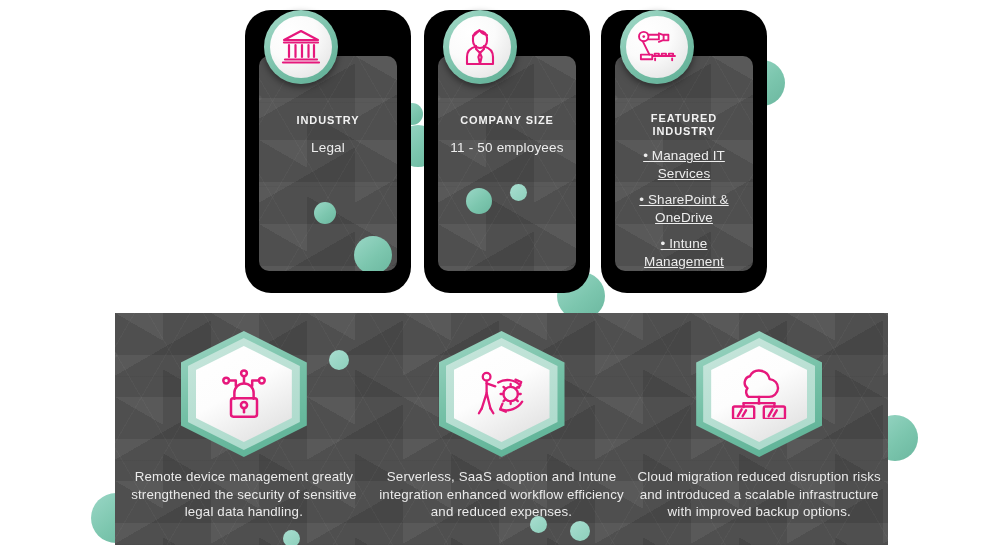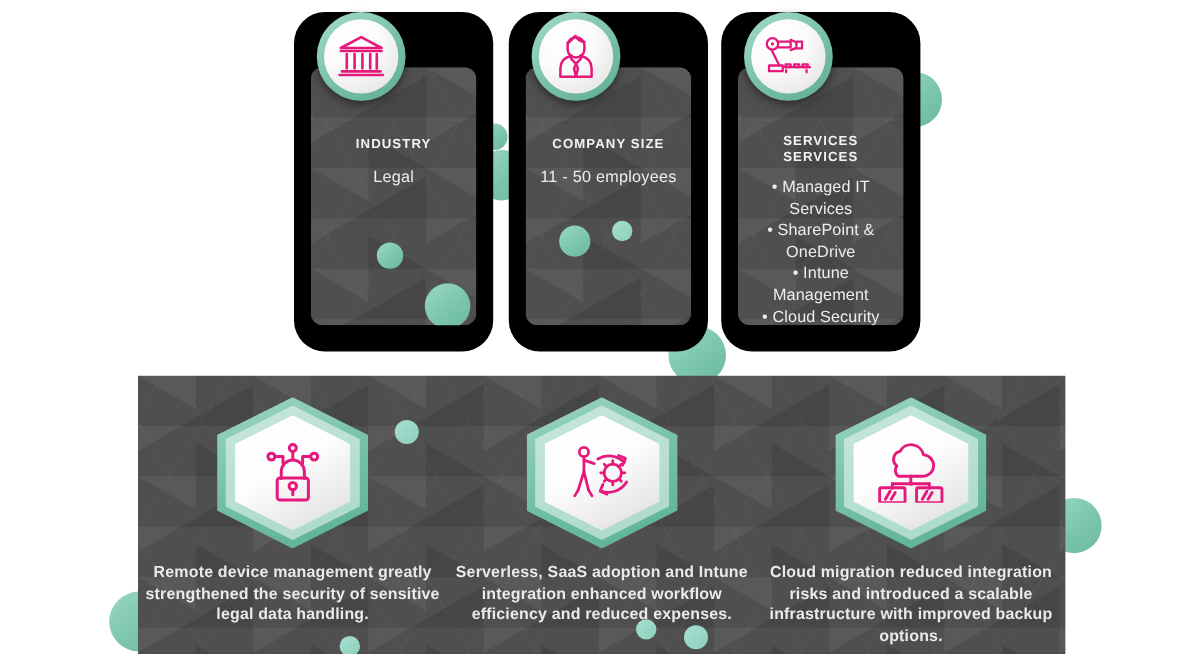--- a/index.html
+++ b/index.html
@@ -55,36 +55,36 @@
     line-height:1.2;
   }
   .card .cvalue{
     color:#ededed;font-size:13.5px;font-weight:400;line-height:1.35;
     margin-top:12px;letter-spacing:.2px;
   }
   .card .clist{
     list-style:none;margin:2px 0 0 0;padding:0;
     color:#ededed;font-size:13.5px;line-height:1.33;letter-spacing:.1px;
   }
-  .card .clist li{margin:0;}
+  .card .clist li{margin:8px;text-decoration:underline;}
 
   
   .badge{
     position:absolute;top:0;left:19px;width:74px;height:74px;border-radius:50%;
     background:linear-gradient(145deg,#a5dbca 0%,#74bda5 60%,#5fae95 100%);
     box-shadow:0 3px 7px rgba(0,0,0,.45);
   }
   .badge .inner{
     position:absolute;left:6px;top:6px;width:62px;height:62px;border-radius:50%;
     background:radial-gradient(circle at 32% 26%,#ffffff 0%,#fbfbfb 42%,#dedede 100%);
     display:flex;align-items:center;justify-content:center;
   }
 
   
-  .panel{position:absolute;left:115px;top:313px;width:773px;height:232px;overflow:hidden;font-weight:bold;}
+  .panel{position:absolute;left:115px;top:313px;width:773px;height:232px;overflow:hidden;}
   .cols{position:absolute;inset:0;display:flex;}
   .col{flex:1;position:relative;}
   .hexwrap{position:absolute;left:50%;top:18px;transform:translateX(-50%);width:126px;height:126px;}
   .hex{
     position:absolute;inset:0;
     clip-path:polygon(50% 0%,100% 25%,100% 75%,50% 100%,0% 75%,0% 25%);
   }
   .hex.outer{background:linear-gradient(160deg,#9ed6c4 0%,#74c0a6 50%,#5bb094 100%);
              filter:drop-shadow(0 4px 5px rgba(0,0,0,.35));}
   .hex.mid{left:7px;top:7px;width:112px;height:112px;
@@ -156,21 +156,21 @@
         </svg>
       </div>
     </div>
   </div>
 
   <div class="card" style="left:601px;">
     <div class="frame"></div>
     <div class="screen">
       <div class="hexbg"></div>
       <div class="content" style="top:56px;">
-        <div class="ctitle">SERVICES SERVICES</div>
+        <div class="ctitle">FEATURED INDUSTRY</div>
         <ul class="clist" style="margin-top:9px;">
           <li>• Managed IT Services</li>
           <li>• SharePoint &amp; OneDrive</li>
           <li>• Intune Management</li>
           <li>• Cloud Security Services</li>
 
         </ul>
       </div>
     </div>
     <div class="badge">
@@ -262,18 +262,18 @@
               <circle cx="30" cy="35.5" r="1.8" fill="#E6187C" stroke="none"></circle>
               <path d="M14 35.5 h32"></path>
               <path d="M14 35.5 v4 M46 35.5 v4"></path>
               <rect x="3" y="39" width="22" height="13" rx="1.6"></rect>
               <rect x="35" y="39" width="22" height="13" rx="1.6"></rect>
               <path d="M8 49 l4 -7 M13 49 l3.5 -6"></path>
               <path d="M40 49 l4 -7 M45 49 l3.5 -6"></path>
             </svg>
           </div>
         </div>
-        <div class="captxt">Cloud migration reduced integration risks and introduced a scalable infrastructure with improved backup options.</div>
+        <div class="captxt">Cloud migration reduced disruption risks and introduced a scalable infrastructure with improved backup options.</div>
       </div>
 
     </div>
   </div>
 </div>
 
 </body></html>

